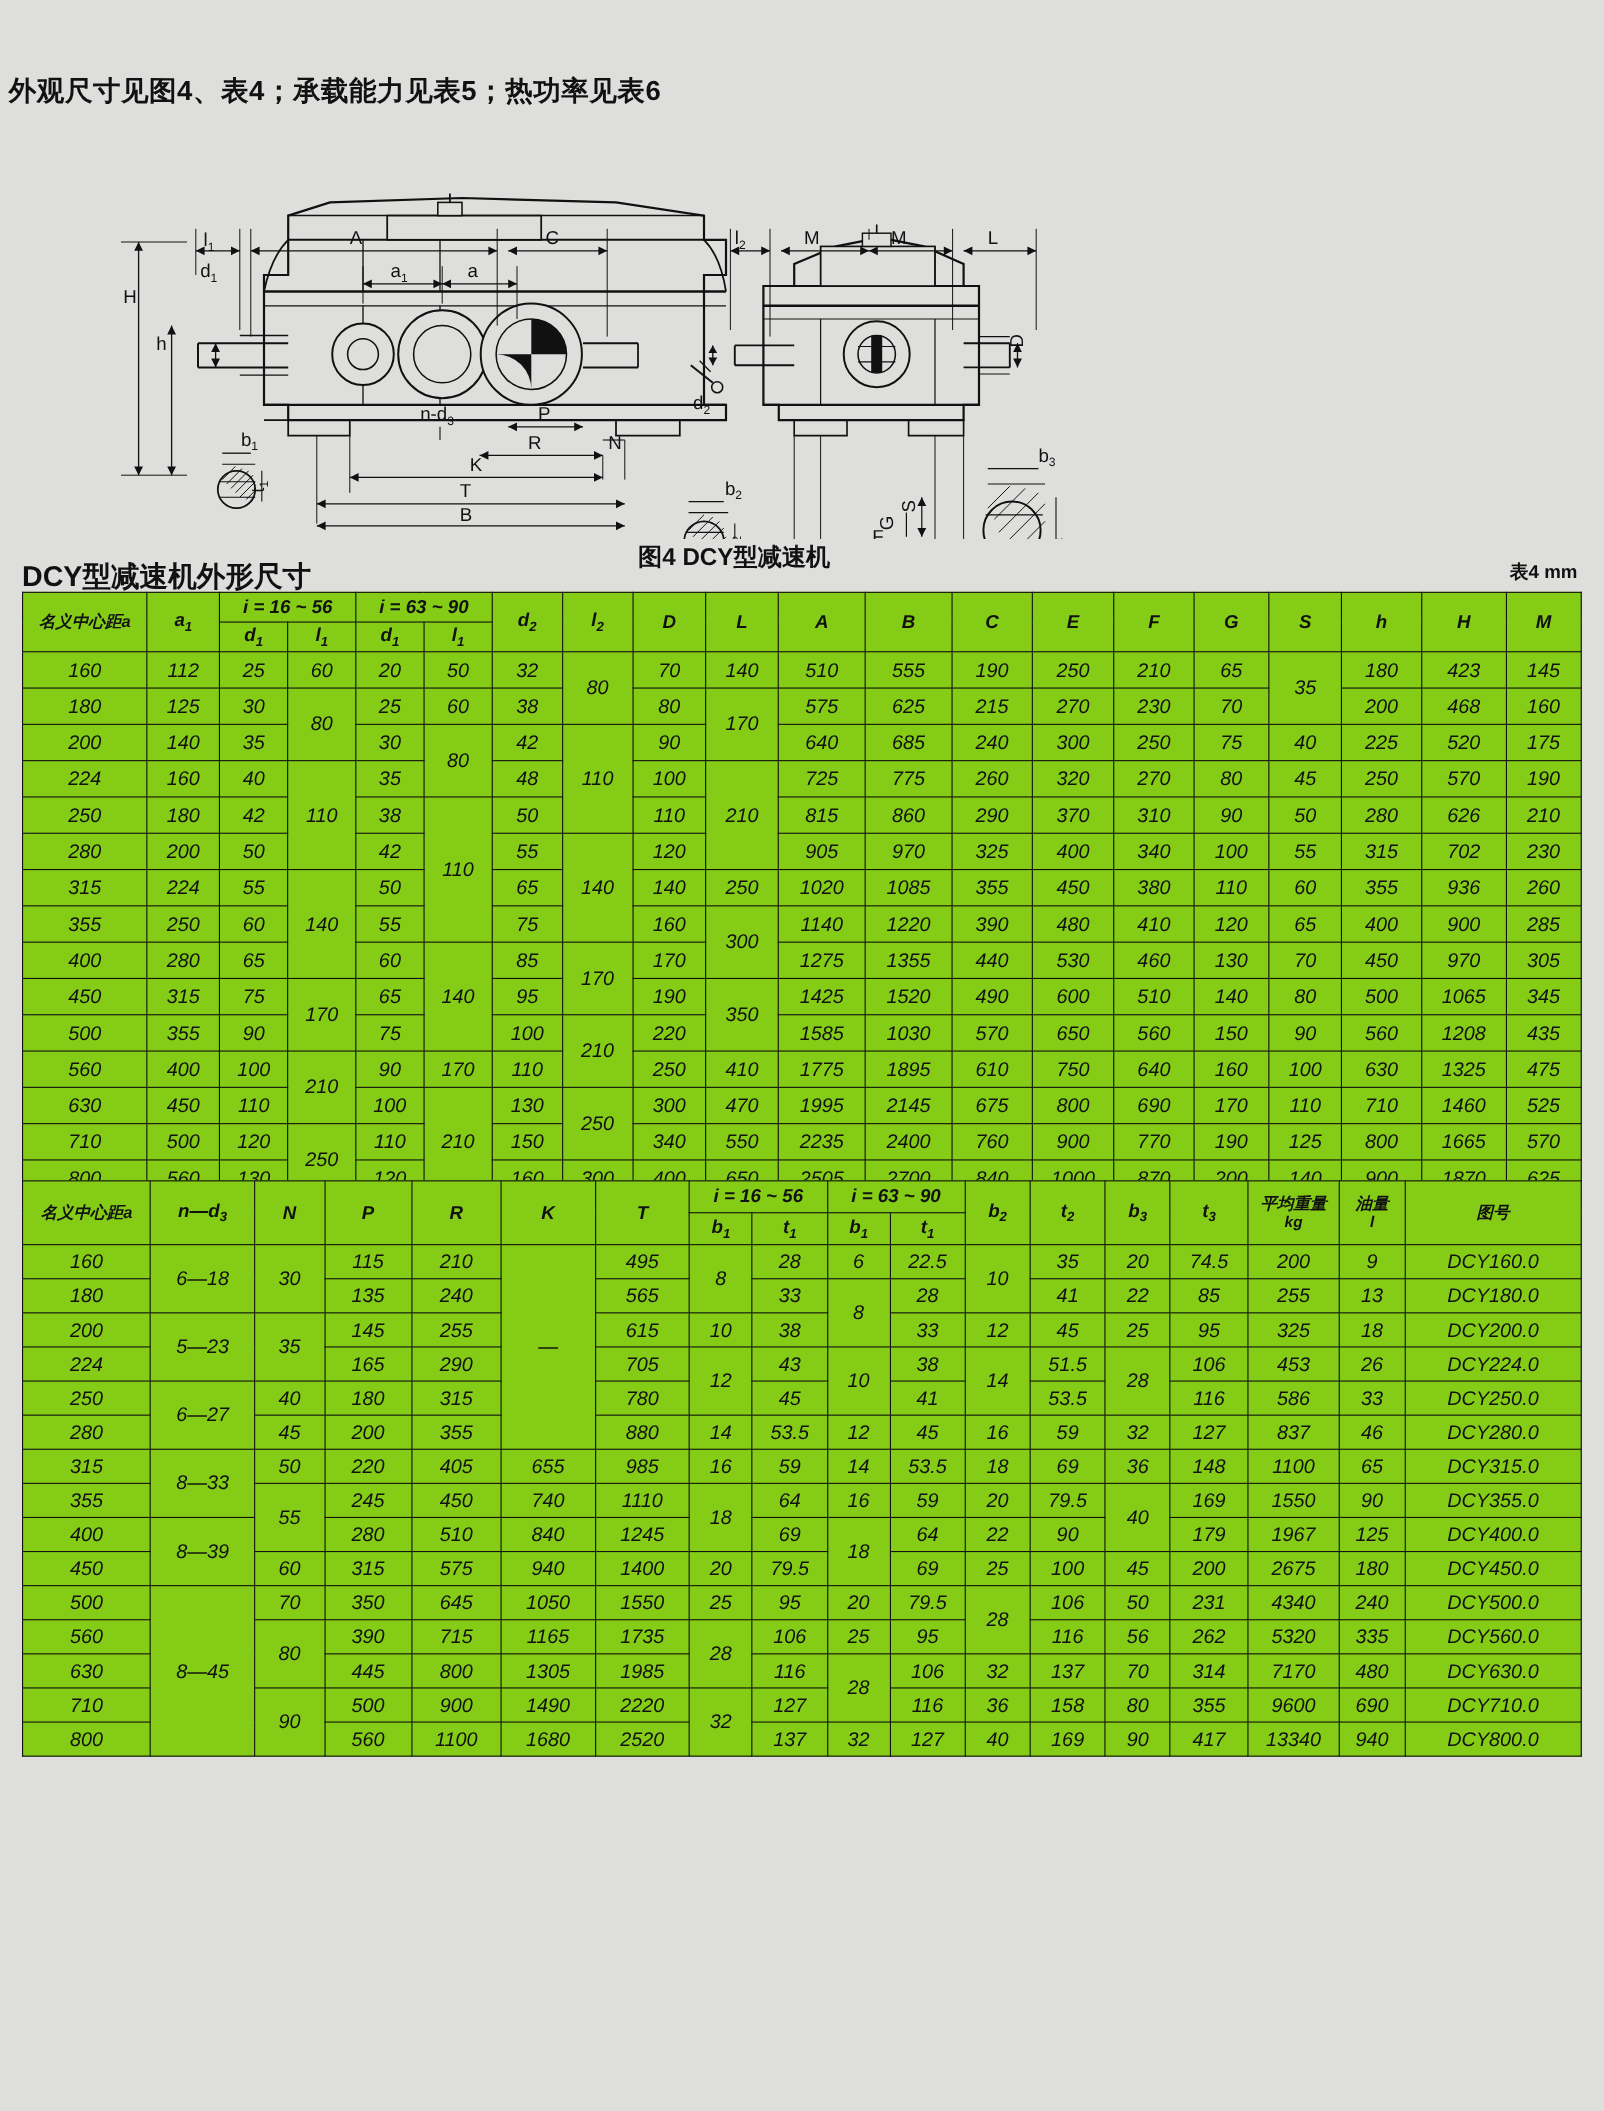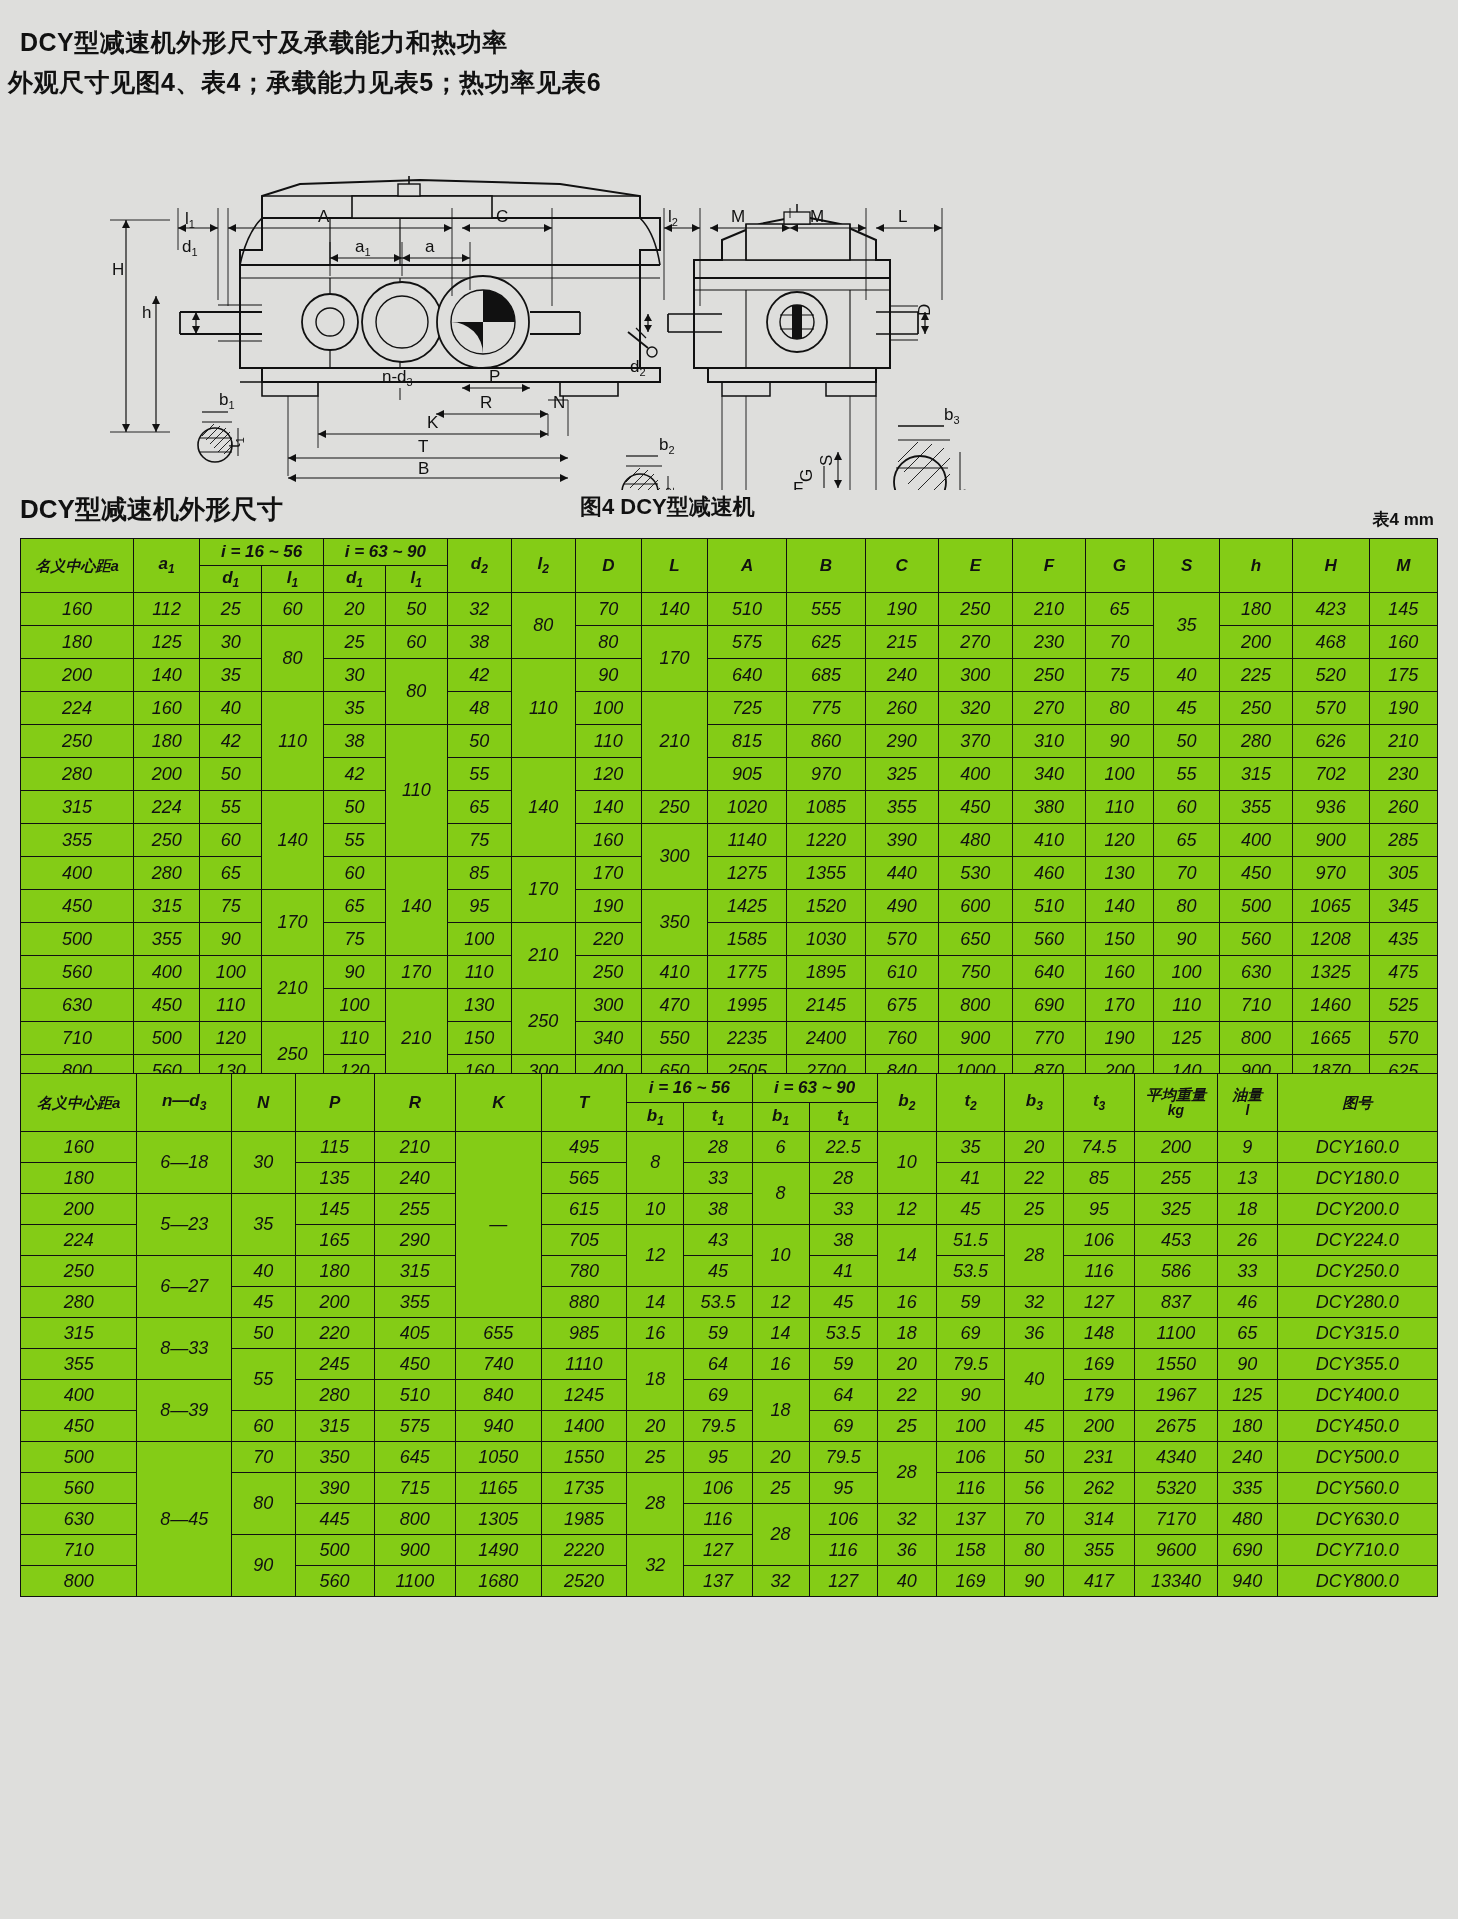--- a/index.html
+++ b/index.html
@@ -22,21 +22,21 @@
   .title2{
     position:absolute;left:8px;top:66px;
     font-size:25px;font-weight:bold;letter-spacing:.5px;
     white-space:nowrap;
   }
   .fig-caption{
     position:absolute;left:580px;top:492px;
     font-size:22px;font-weight:bold;white-space:nowrap;
   }
   .tbl1-title{
-    position:absolute;left:20px;top:492px;
+    position:absolute;left:20px;top:507px;
     font-size:26px;font-weight:bold;white-space:nowrap;
   }
   .tbl1-right{
     position:absolute;right:24px;top:508px;
     font-size:17px;font-weight:bold;white-space:nowrap;
   }
 
   
   .figure{
     position:absolute;left:0;top:100px;width:1458px;height:390px;
@@ -75,21 +75,20 @@
   .hdr-small{font-size:15px;}
   .sub{font-size:12px;vertical-align:sub;}
   .unit{display:block;font-size:14px;font-weight:bold;}
   .nowrap{white-space:nowrap;}
 </style>
 </head>
 <body>
 
 <div class="page">
 
-  <div class="title1">DCY型减速机外形尺寸及承载能力和热功率</div>
   <div class="title2">外观尺寸见图4、表4；承载能力见表5；热功率见表6</div>
 
   <div class="figure">
     <svg width="1458" height="390" viewBox="0 0 1458 390">
       <g stroke="#111" fill="none" stroke-width="1.6">
 
         <path d="M262 118 L262 96 L300 84 L420 80 L560 84 L640 96 L640 118
                  L660 118 L660 150 L640 150 L640 268 L660 268 L660 282
                  L300 282 L262 282 L262 268 L240 268 L240 150 L262 150 Z" stroke="#111" stroke-width="2" fill="#dededc"></path>
 

